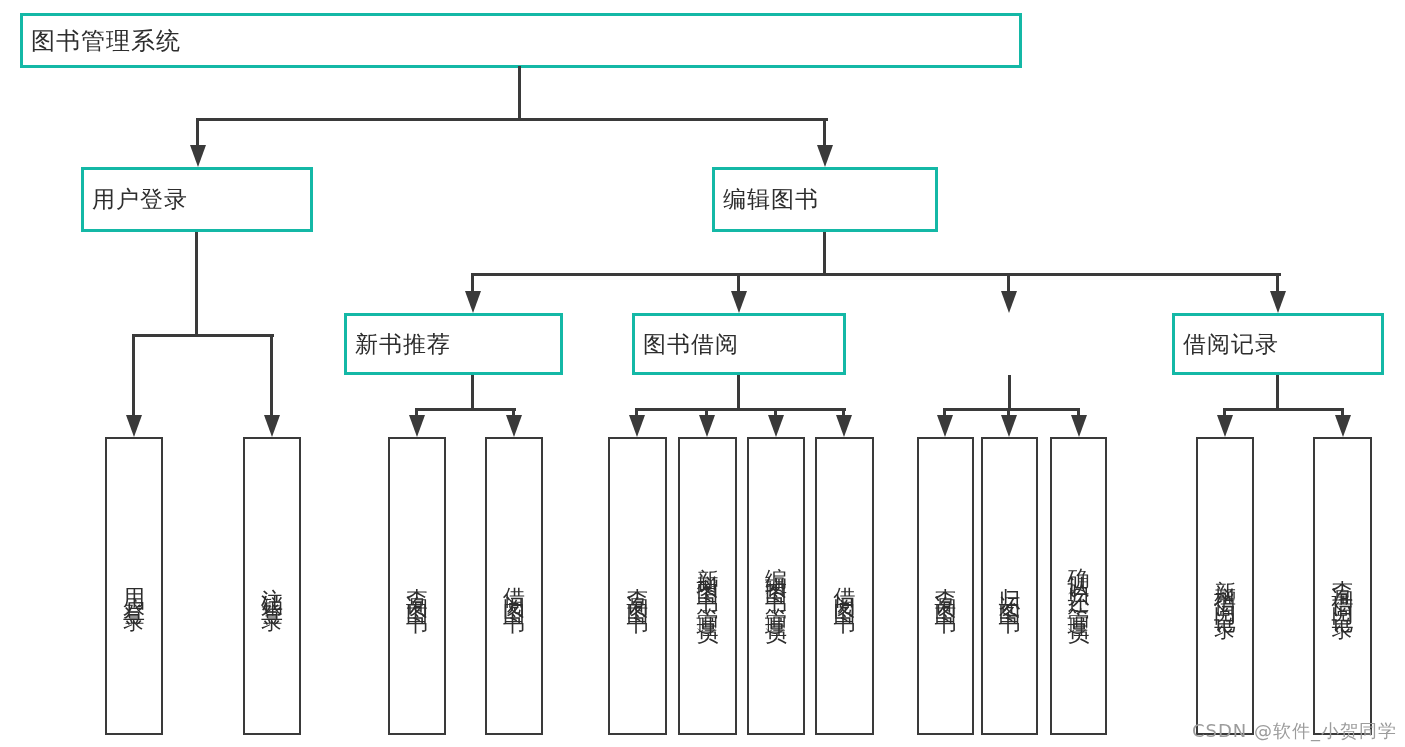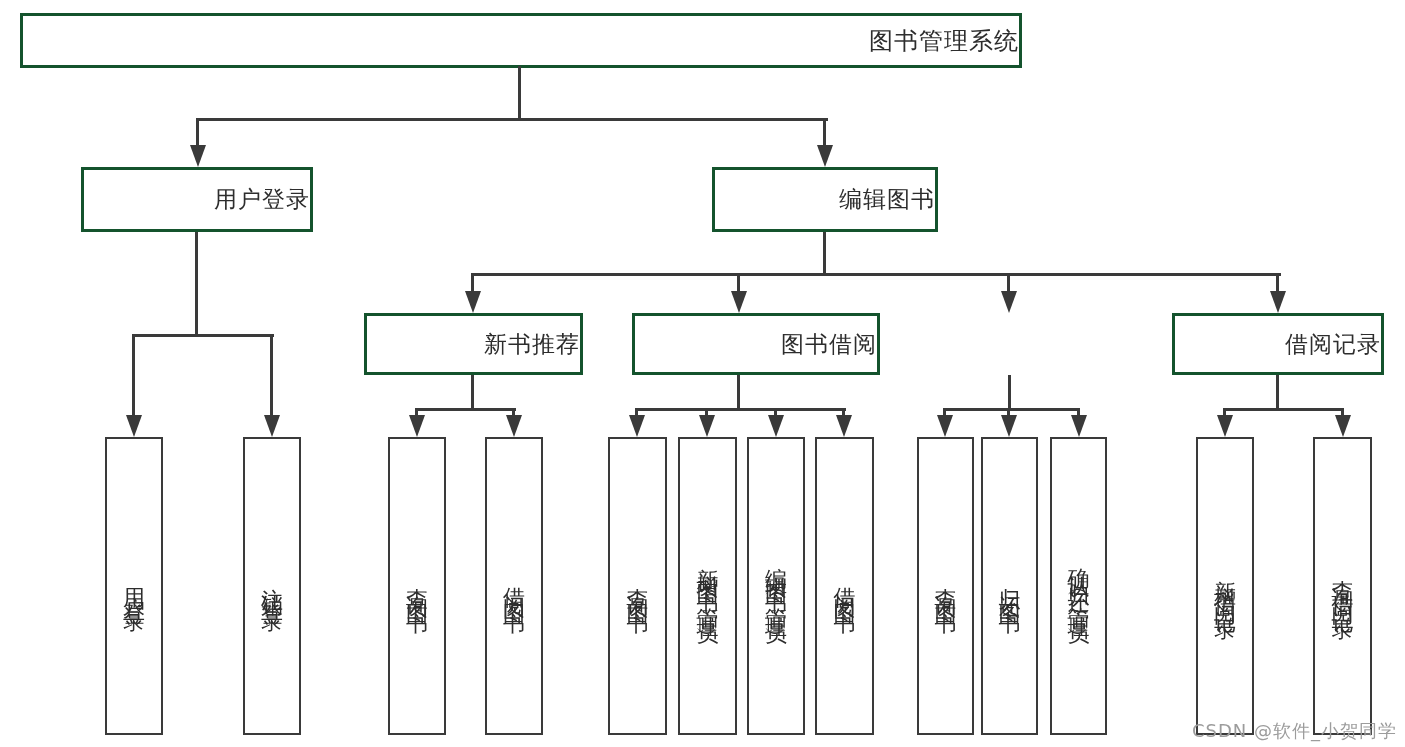--- a/index.html
+++ b/index.html
@@ -1,23 +1,23 @@
 <!DOCTYPE html>
 <html><head>
 <meta charset="utf-8">
 <style>
   html,body{margin:0;padding:0;background:#fff;}
   #stage{
     position:relative;width:1405px;height:747px;background:#ffffff;overflow:hidden;
     font-family:"DejaVu Sans","Liberation Sans",sans-serif;color:#2d2d2d;
   }
   .hbox{
-    position:absolute;box-sizing:border-box;border:3px solid #14532d;background:#fff;
-    display:flex;align-items:center;justify-content:flex-end;
-    font-size:23px;letter-spacing:1px;white-space:nowrap;
+    position:absolute;box-sizing:border-box;border:3px solid #14b8a6;background:#fff;
+    display:flex;align-items:center;justify-content:flex-start;
+    font-size:23px;letter-spacing:1px;white-space:nowrap;padding-left:8px;
   }
   .hbox.root{font-size:24px;}
   .leaf{
     position:absolute;box-sizing:border-box;border:2px solid #3a3a3a;background:#fff;
     display:flex;align-items:center;justify-content:center;
     writing-mode:vertical-rl;text-orientation:mixed;
     font-size:22px;letter-spacing:8px;line-height:1;white-space:nowrap;
   }
   .ln{position:absolute;background:#3a3a3a;}
   .ar{
@@ -64,24 +64,24 @@
   <div class="ln" style="left:471px;top:273px;width:810px;height:3px;"></div>
   <div class="ln" style="left:471px;top:276px;width:3px;height:17px;"></div>
   <div class="ln" style="left:737px;top:276px;width:3px;height:17px;"></div>
   <div class="ln" style="left:1007px;top:276px;width:3px;height:17px;"></div>
   <div class="ln" style="left:1276px;top:276px;width:3px;height:17px;"></div>
   <div class="ar" style="left:465px;top:291px;"></div>
   <div class="ar" style="left:731px;top:291px;"></div>
   <div class="ar" style="left:1001px;top:291px;"></div>
   <div class="ar" style="left:1270px;top:291px;"></div>
 
-  <div class="hbox" style="left:364px;top:313px;width:219px;height:62px;">
+  <div class="hbox" style="left:344px;top:313px;width:219px;height:62px;">
     <span>新书推荐</span>
   </div>
-  <div class="hbox" style="left:632px;top:313px;width:248px;height:62px;">
+  <div class="hbox" style="left:632px;top:313px;width:214px;height:62px;">
     <span>图书借阅</span>
   </div>
   <div class="hbox" style="left:1172px;top:313px;width:212px;height:62px;">
     <span>借阅记录</span>
   </div>
 
   <div class="ln" style="left:471px;top:375px;width:3px;height:36px;"></div>
   <div class="ln" style="left:415px;top:408px;width:101px;height:3px;"></div>
   <div class="ln" style="left:415px;top:411px;width:3px;height:6px;"></div>
   <div class="ln" style="left:512px;top:411px;width:3px;height:6px;"></div>

